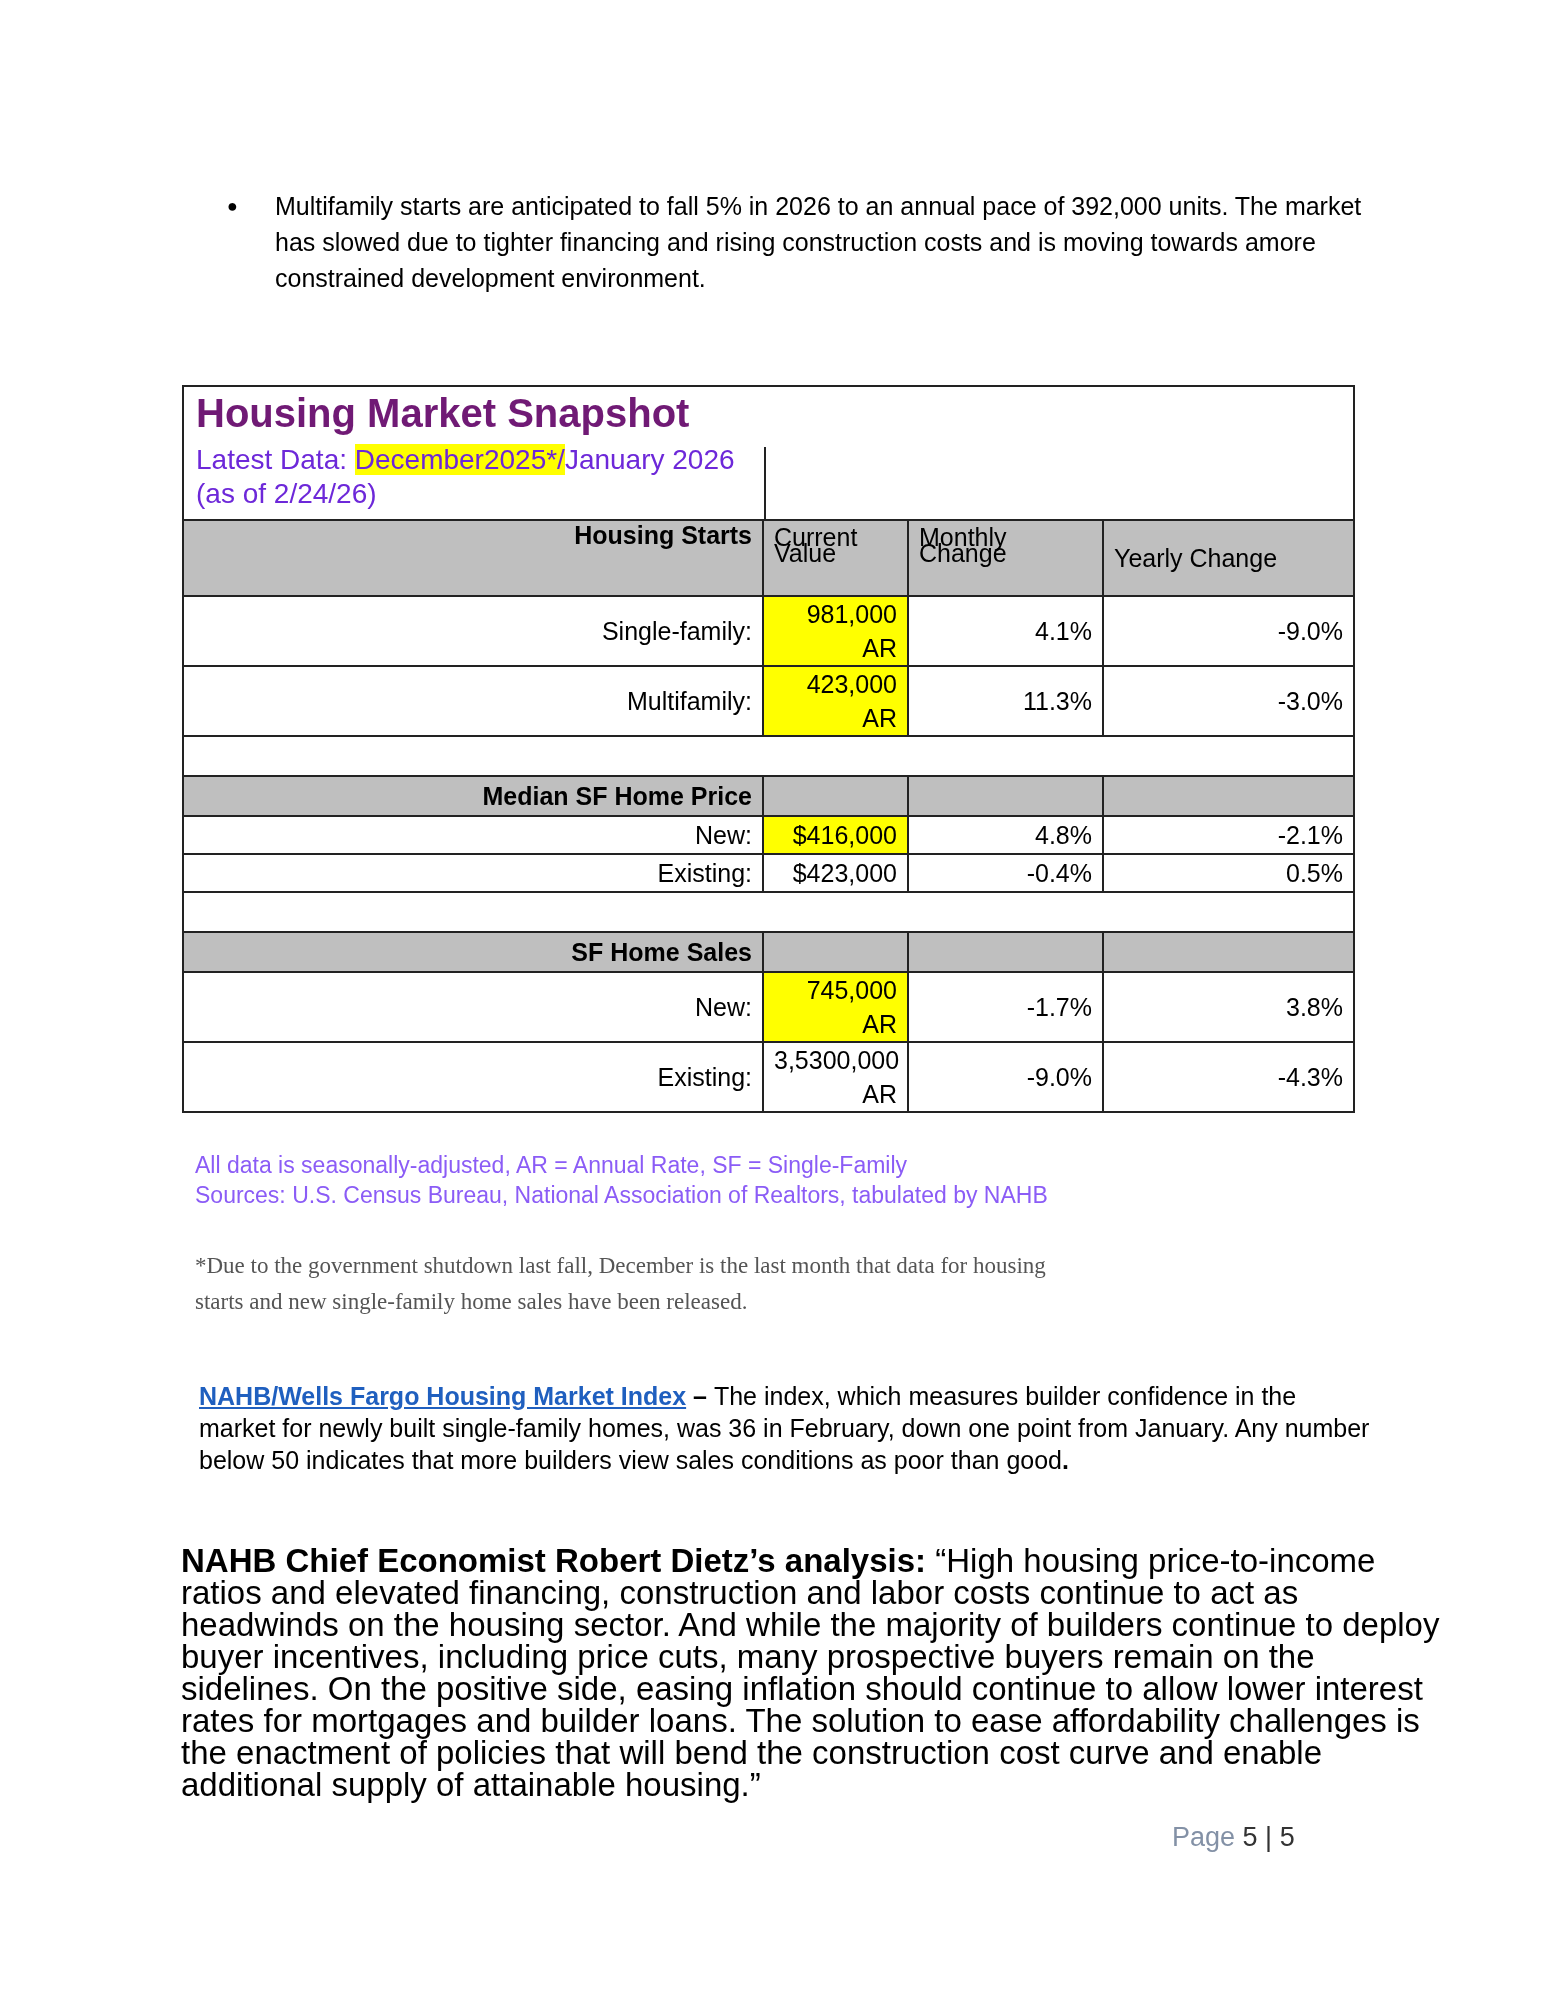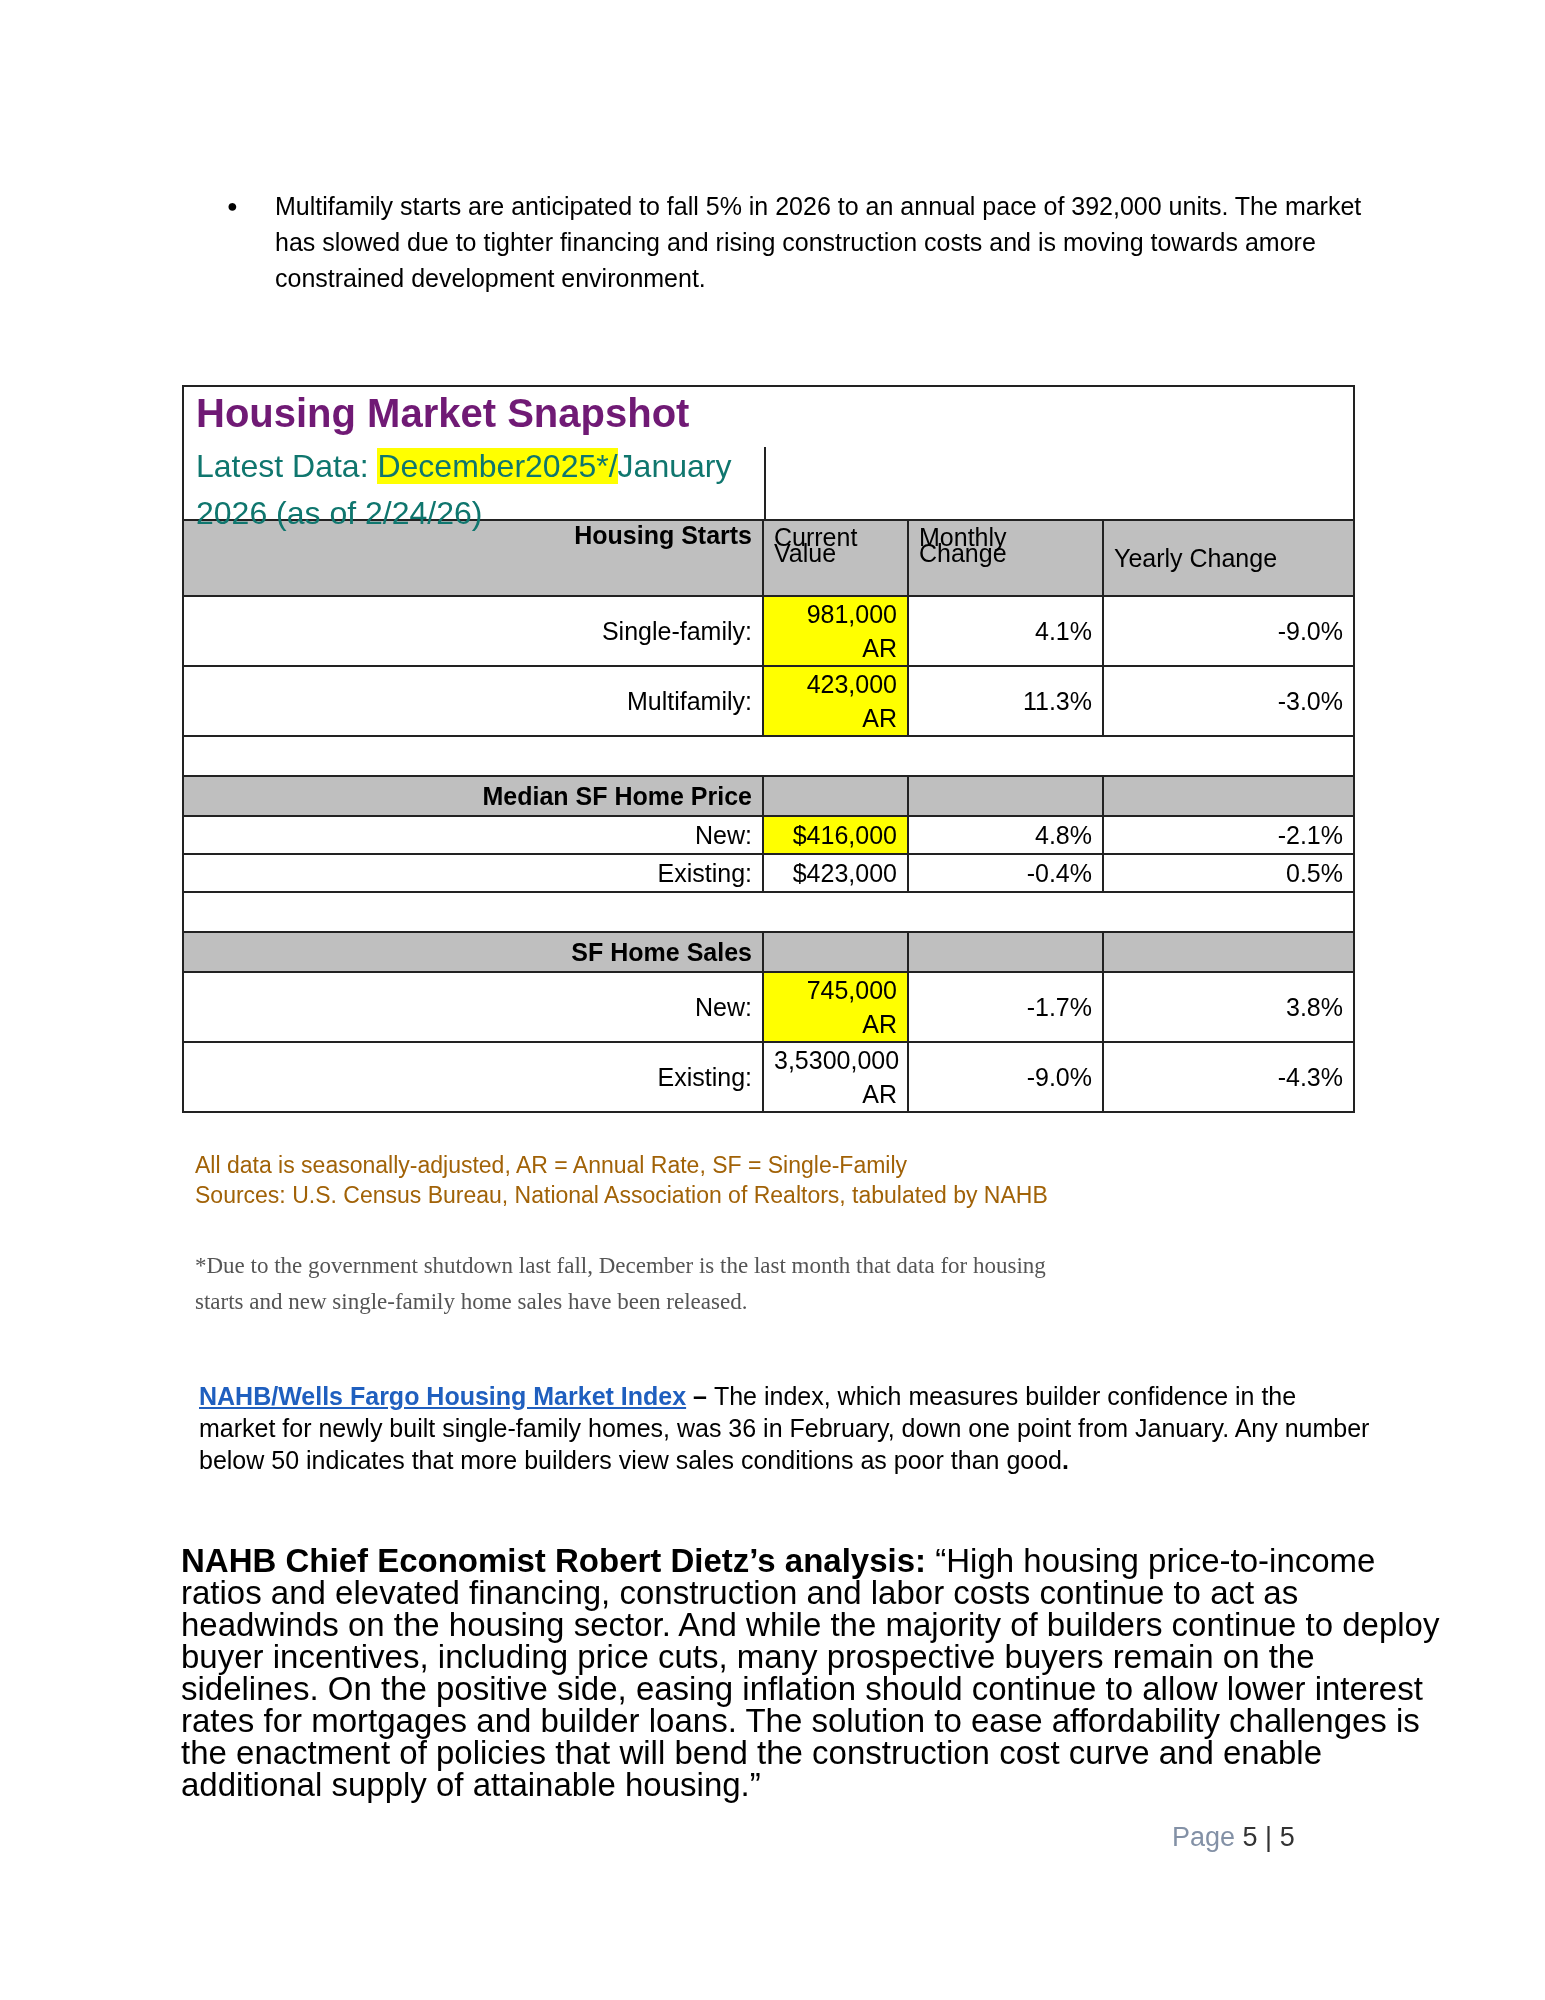--- a/index.html
+++ b/index.html
@@ -7,34 +7,34 @@
   .page { position: absolute; left: 0; top: 0; width: 1545px; height: 2000px; }
   .bullet-block { position: absolute; left: 215px; top: 188px; width: 1180px; font-size: 25px; line-height: 36px; }
   .bullet-dot { position: absolute; left: 12px; top: 0; font-size: 18px; }
   .bullet-text { position: absolute; left: 60px; top: 0; width: 1110px; }
 
   .snapshot { position: absolute; left: 182px; top: 385px; width: 1170px; }
   table.snap { border-collapse: collapse; width: 1171px; table-layout: fixed; font-size: 25px; }
   table.snap td { border: 2px solid #222; padding: 0 10px; vertical-align: middle; }
   .title-cell { height: 132px; position: relative; vertical-align: top !important; }
   .snap-title { position: absolute; left: 12px; top: 4px; font-size: 40px; font-weight: bold; color: #701a75; }
-  .snap-sub { position: absolute; left: 12px; top: 56px; font-size: 32px; line-height: 47px; color: #0f766e; width: 540px; }
+  .snap-sub { position: absolute; left: 12px; top: 56px; font-size: 28px; line-height: 34px; color: #6d28d9; width: 540px; }
   .hl { background: #ffff00; }
   .inner-divider { position: absolute; left: 580px; top: 60px; width: 2px; height: 72px; background: #222; }
   .hdr td { background: #bfbfbf; }
   .hdr-label { font-weight: bold; font-size: 25px; vertical-align: top !important; padding-top: 0 !important; text-align: right; }
   .hdr-2line { font-size: 25px; line-height: 16px; vertical-align: top !important; padding-top: 8px !important; }
   .label-cell { text-align: right; margin-left: 44px; }
   .val-cell { text-align: right; line-height: 34px; }
   .yellow { background: #ffff00; }
   .spacer td { height: 38px; }
   .sub-hdr td { background: #bfbfbf; height: 38px; }
   .sub-hdr .hdr-label { vertical-align: middle !important; }
 
-  .notes { position: absolute; left: 195px; top: 1150px; font-size: 23px; color: #a16207; line-height: 30px; }
+  .notes { position: absolute; left: 195px; top: 1150px; font-size: 23px; color: #8b5cf6; line-height: 30px; }
   .note2 { position: absolute; left: 195px; top: 1248px; font-size: 23px; color: #555; line-height: 36px; width: 900px; font-family: Liberation Serif, serif; }
 
   .hmi { position: absolute; left: 187px; top: 1380px; width: 1180px; font-size: 25px; line-height: 32px; margin-left: 12px; }
   .hmi a { color: #1f5fbf; font-weight: bold; text-decoration: underline; }
   .analysis { position: absolute; left: 181px; top: 1545px; width: 1265px; font-size: 33px; line-height: 32px; }
 
   .logo { position: absolute; left: 180px; top: 1800px; width: 220px; height: 160px; }
   .logo-text { position: absolute; left: 0; top: 108px; width: 215px; text-align: center; font-size: 19px; font-weight: bold; color: #1f2d5c; line-height: 22px; }
   .page-num { position: absolute; left: 1172px; top: 1822px; font-size: 27px; color: #8391a6; }
   .page-num .dark { color: #333; }

